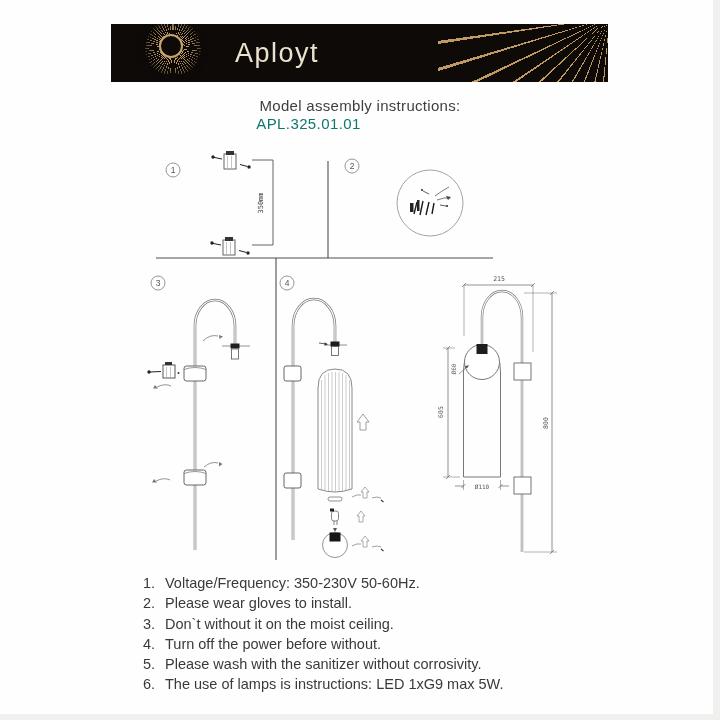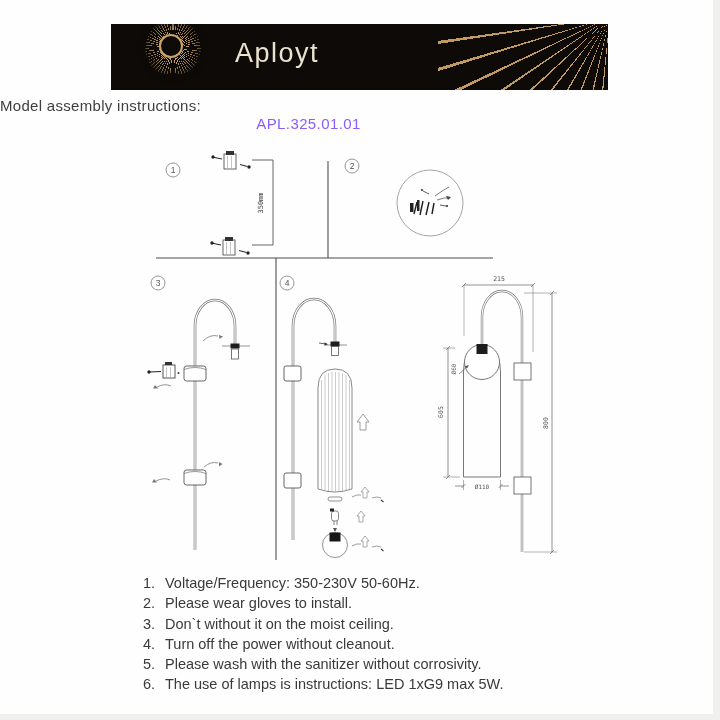--- a/index.html
+++ b/index.html
@@ -2,37 +2,37 @@
 <html><head>
 <meta charset="utf-8">
 <style>
   html,body{margin:0;padding:0;background:#fff;}
   #page{position:relative;width:720px;height:720px;background:#fefefe;overflow:hidden;
         font-family:"Liberation Sans",sans-serif;}
   .edge-r{position:absolute;right:0;top:0;width:7px;height:720px;background:#f0f0ef;}
   .edge-b{position:absolute;left:0;bottom:0;width:720px;height:6px;background:#f0f0ef;}
 
   
-  .banner{position:absolute;left:111px;top:24px;width:497px;height:66px;background:#0d0a07;overflow:hidden;}
+  .banner{position:absolute;left:111px;top:24px;width:497px;height:58px;background:#0d0a07;overflow:hidden;}
   .burst{position:absolute;left:34px;top:-4px;width:56px;height:56px;border-radius:50%;
          background:repeating-conic-gradient(#c9a36b 0deg 1.6deg, rgba(0,0,0,0) 1.6deg 6.4deg);}
   .burst-fade{position:absolute;left:26px;top:-12px;width:72px;height:72px;border-radius:50%;
          box-shadow:inset 0 0 14px 10px #0d0a07;}
   .burst-core{position:absolute;left:48px;top:10px;width:24px;height:24px;border-radius:50%;
          background:#0d0a07;border:2px solid #c9a36b;box-sizing:border-box;}
   .brand{position:absolute;left:124px;top:16px;color:#eae1cf;font-size:27px;font-weight:500;
          letter-spacing:1.5px;line-height:1;}
   .rays{position:absolute;right:0;top:0;width:170px;height:66px;
         background:repeating-conic-gradient(from 188deg at 101% -10%, rgba(0,0,0,0) 0deg 4.4deg, #c09a62 4.4deg 5.4deg, rgba(0,0,0,0) 5.4deg 8.6deg);}
 
   
-  .h-line1{position:absolute;left:0;top:97px;width:720px;text-align:left;
+  .h-line1{position:absolute;left:0;top:97px;width:720px;text-align:center;
            font-size:15px;color:#3e3e3e;letter-spacing:.3px;}
   .h-model{position:absolute;left:0;top:115px;width:617px;text-align:center;
-           font-size:15px;color:#8b5cf6;letter-spacing:.4px;}
+           font-size:15px;color:#0f766e;letter-spacing:.4px;}
 
   
   .diagram{position:absolute;left:0;top:140px;width:720px;height:430px;}
   svg text{font-family:"DejaVu Sans Mono",monospace;}
   svg .stepnum{font-family:"Liberation Sans",sans-serif;}
 
   
   .inst{position:absolute;left:143px;top:573px;width:480px;font-size:14.5px;color:#3a3a3a;}
   .inst-row{display:flex;line-height:20.3px;}
   .inst-num{width:22px;flex:0 0 22px;}
@@ -284,21 +284,21 @@
     <div class="inst-row">
       <span class="inst-num">2.</span>
       <span class="inst-text">Please wear gloves to install.</span>
     </div>
     <div class="inst-row">
       <span class="inst-num">3.</span>
       <span class="inst-text">Don`t without it on the moist ceiling.</span>
     </div>
     <div class="inst-row">
       <span class="inst-num">4.</span>
-      <span class="inst-text">Turn off the power without cleanout.</span>
+      <span class="inst-text">Turn off the power before without.</span>
     </div>
     <div class="inst-row">
       <span class="inst-num">5.</span>
       <span class="inst-text">Please wash with the sanitizer without corrosivity.</span>
     </div>
     <div class="inst-row">
       <span class="inst-num">6.</span>
       <span class="inst-text">The use of lamps is instructions: LED 1xG9 max 5W.</span>
     </div>
   </div>

